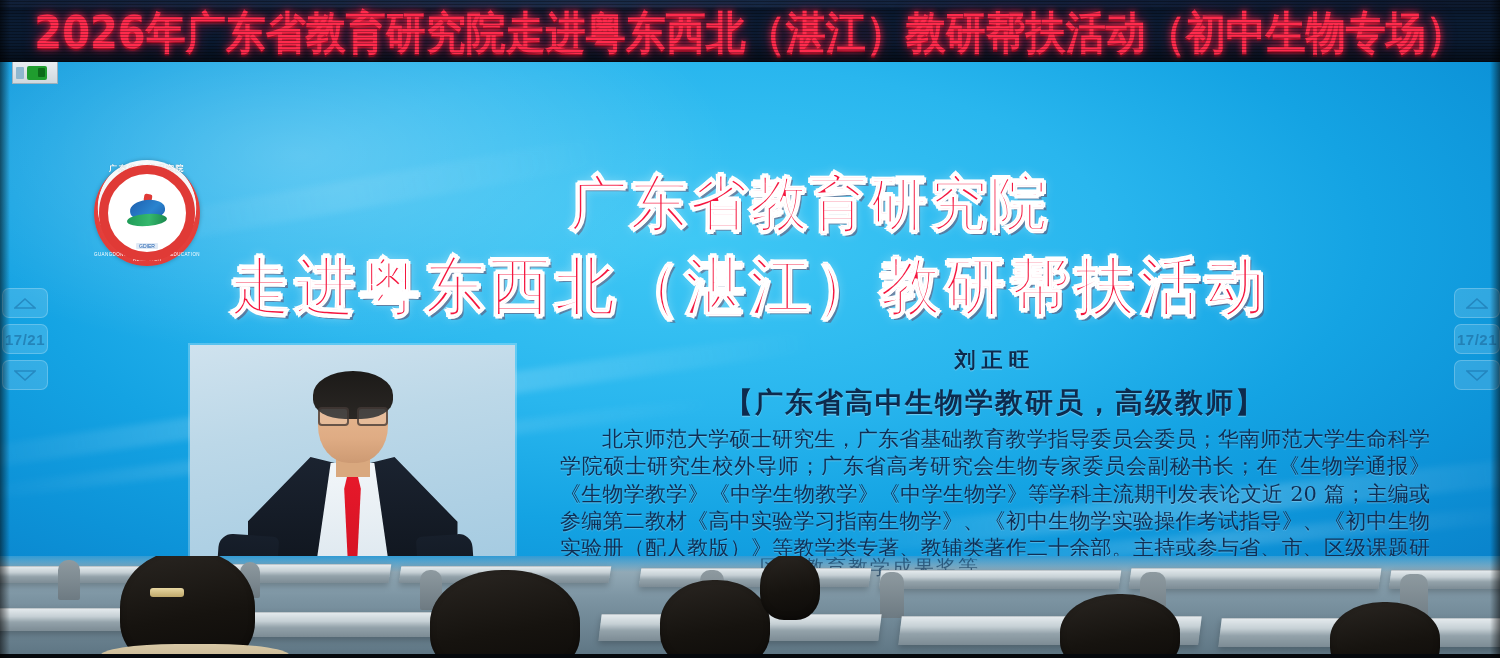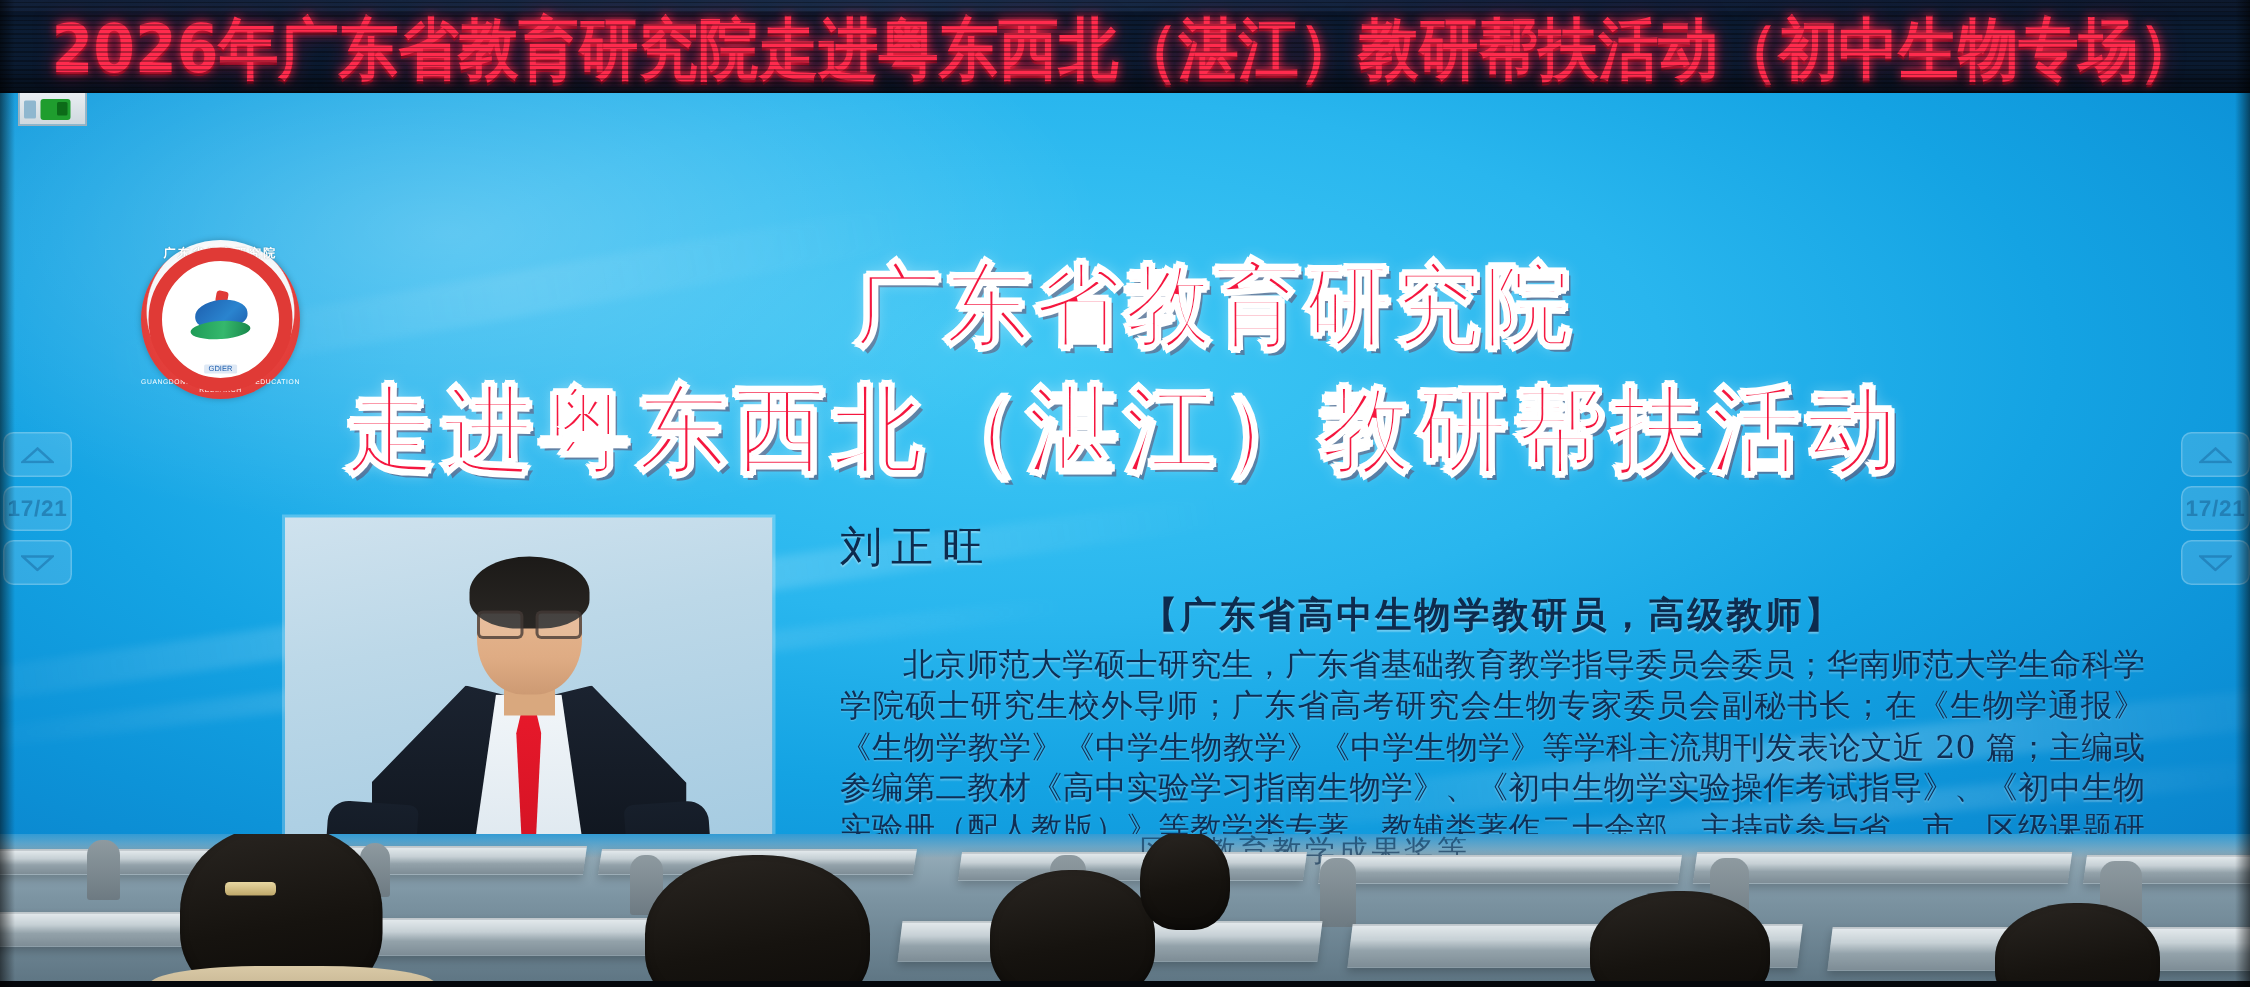--- a/index.html
+++ b/index.html
@@ -208,26 +208,26 @@
     border-radius:10px;background:#dba884;transform:rotate(-10deg);
   }
 
   
   .bio{
     position:absolute;left:560px;top:284px;width:870px;
     font-family:"DejaVu Serif","Liberation Serif",serif;
     color:#0b2e52;
   }
   .bio-name{
-    text-align:left;font-size:28px;font-weight:normal;letter-spacing:6px;
+    text-align:center;font-size:21px;font-weight:bold;letter-spacing:6px;
     margin:0 0 10px 0;color:#0d2b4e;
     text-shadow:0 1px 1px rgba(255,255,255,.35);
   }
   .bio-role{
-    text-align:center;font-size:24px;font-weight:bold;letter-spacing:2px;
+    text-align:center;font-size:28px;font-weight:bold;letter-spacing:2px;
     margin:0 0 4px 0;color:#0d2b4e;
     text-shadow:0 1px 1px rgba(255,255,255,.35);
   }
   .bio-para{
     font-size:21px;line-height:1.30;text-align:justify;text-indent:2em;
     letter-spacing:0px;margin:0;color:#0f2f55;
     text-shadow:0 1px 1px rgba(255,255,255,.28);
   }
 
   

